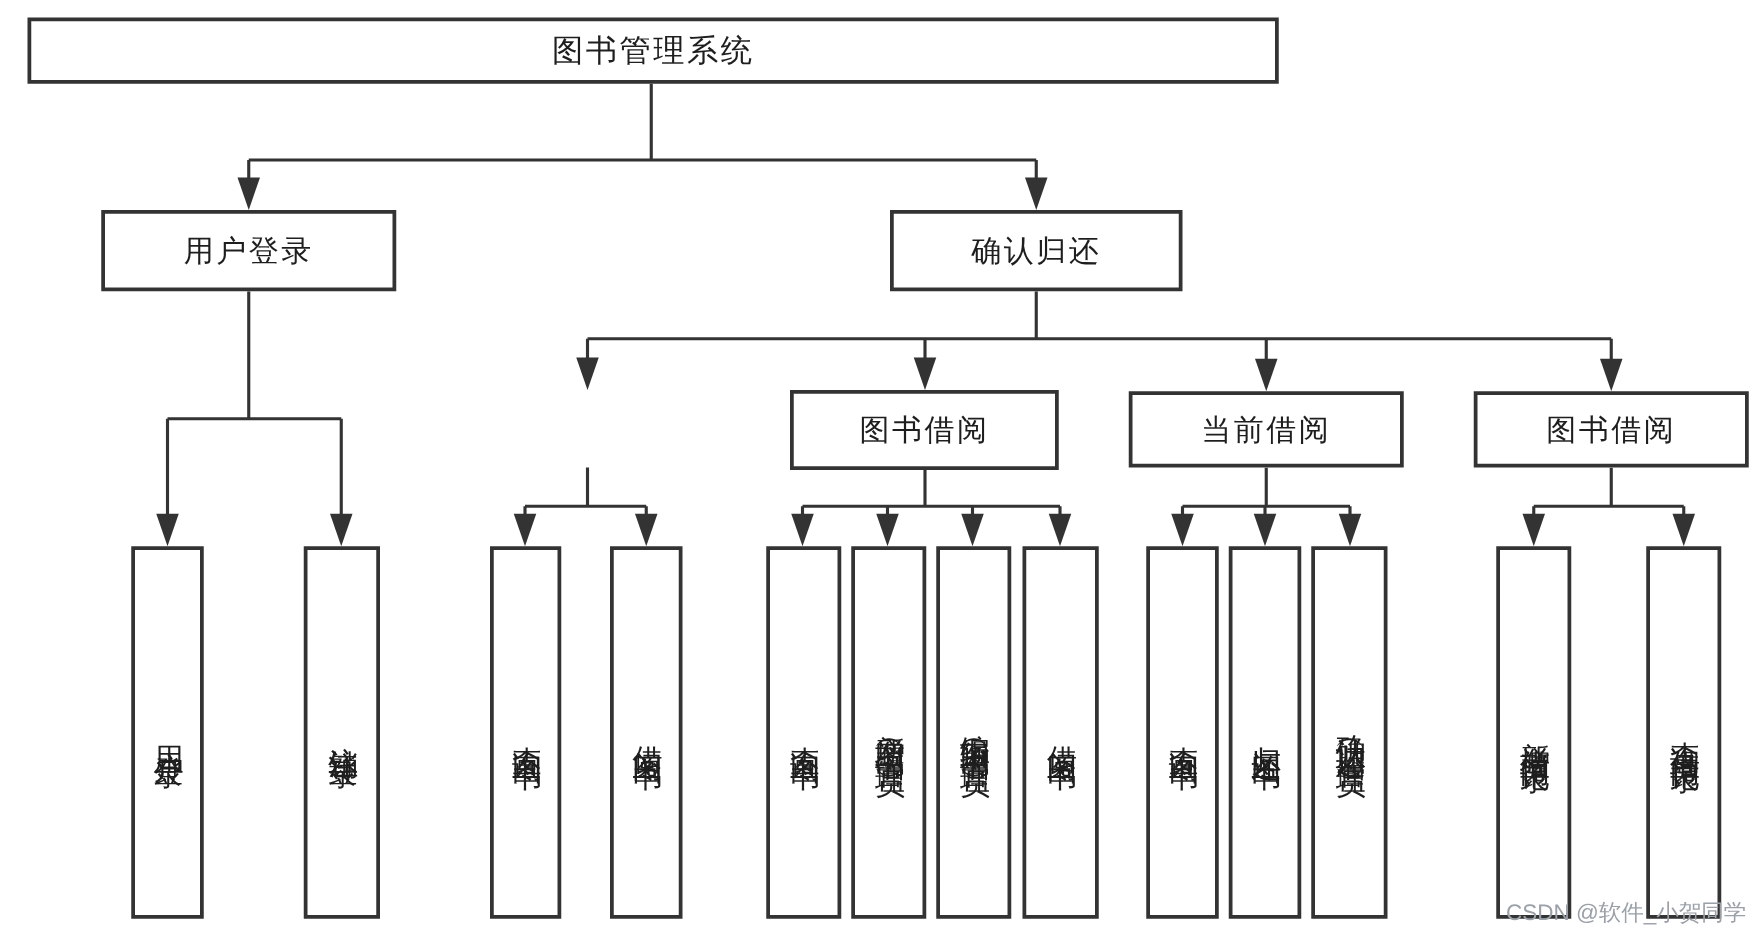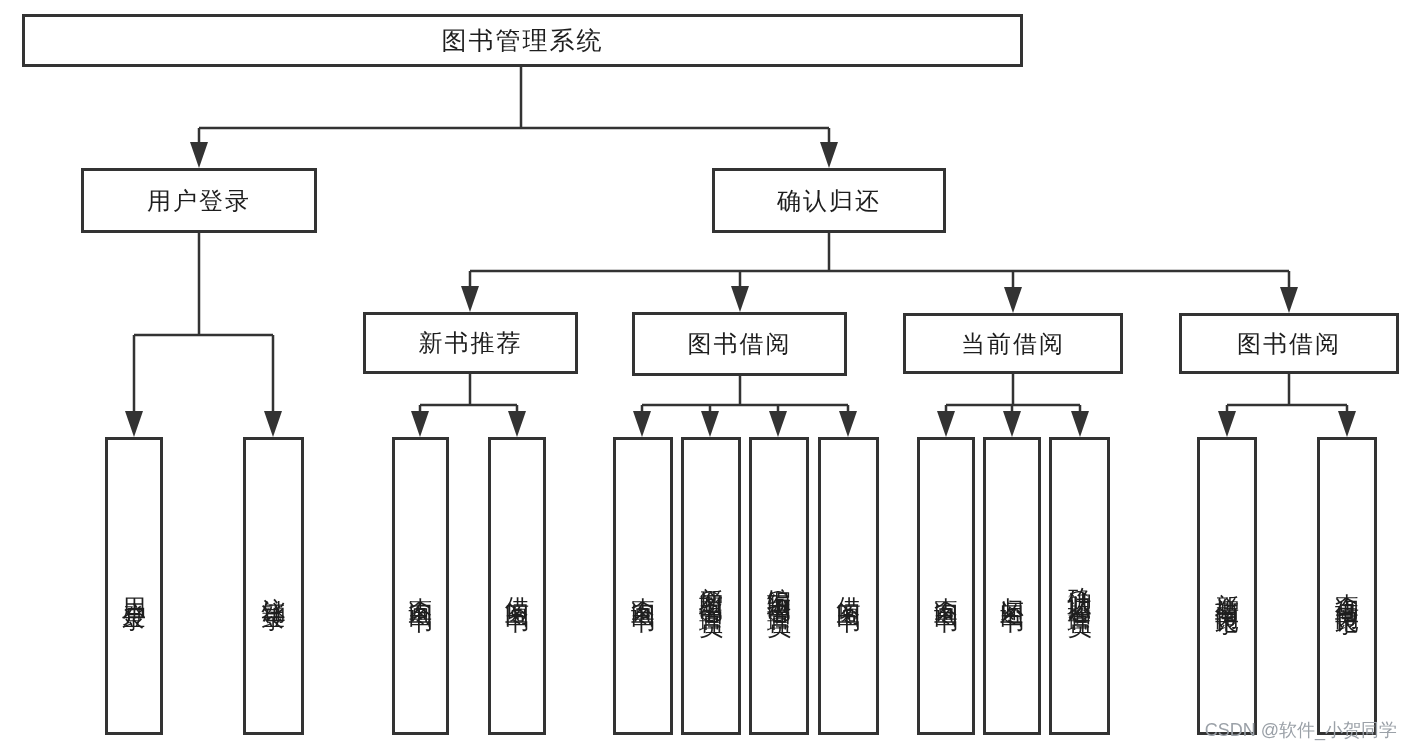--- a/index.html
+++ b/index.html
@@ -103,23 +103,20 @@
     <span class="lbl">图书管理系统</span>
   </div>
 
   <div class="node" style="left:81px;top:168px;width:236px;height:65px">
     <span class="lbl">用户登录</span>
   </div>
   <div class="node" style="left:712px;top:168px;width:234px;height:65px">
     <span class="lbl">确认归还</span>
   </div>
 
-  <div class="node" style="left:363px;top:312px;width:215px;height:62px">
-    <span class="lbl">新书推荐</span>
-  </div>
   <div class="node" style="left:903px;top:313px;width:220px;height:61px">
     <span class="lbl">当前借阅</span>
   </div>
   <div class="node" style="left:632px;top:312px;width:215px;height:64px">
     <span class="lbl">图书借阅</span>
   </div>
   <div class="node" style="left:1179px;top:313px;width:220px;height:61px">
     <span class="lbl">图书借阅</span>
   </div>
 

